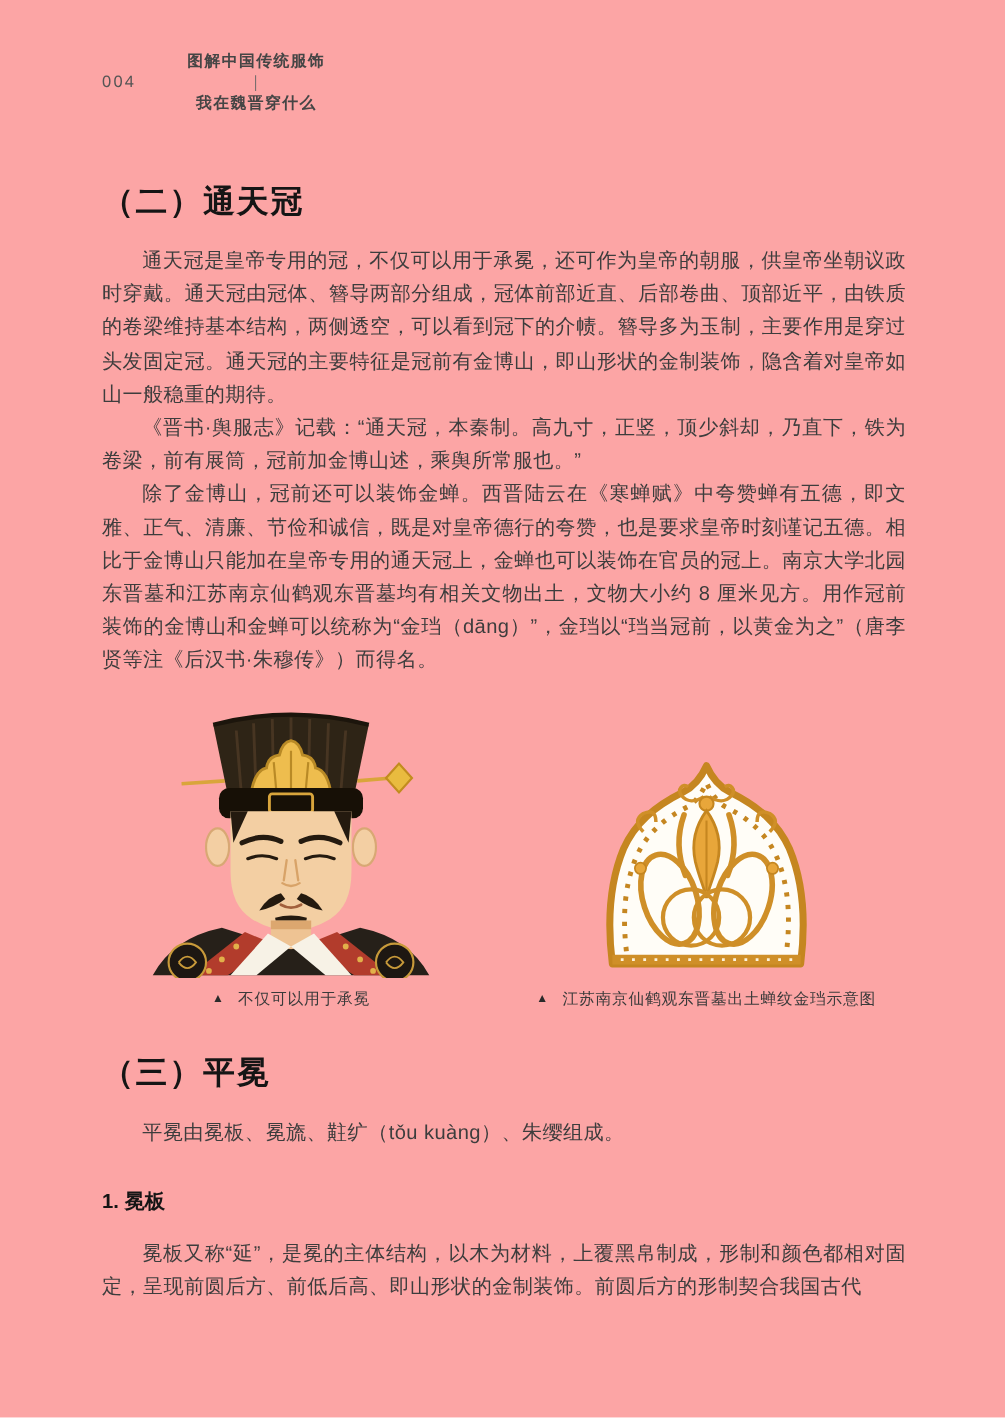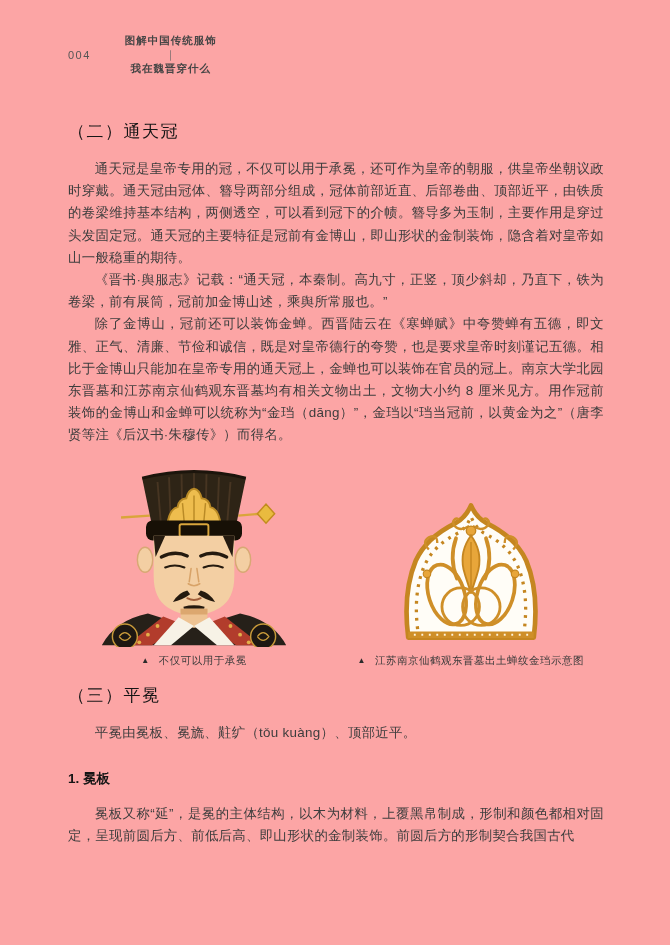--- a/index.html
+++ b/index.html
@@ -6,22 +6,22 @@
   .page{
     width:670px;height:945px;background:#fca5a5;overflow:hidden;position:relative;
     font-family:"Liberation Sans","DejaVu Sans",sans-serif;color:#3d3d3d;
   }
   .inner{padding:34px 66px 0 68px;}
   .running-header{display:flex;align-items:center;font-size:10.5px;color:#4c4c4c;}
   .page-num{letter-spacing:1.5px;font-size:11px;color:#555;}
   .header-title{margin-left:34px;display:flex;align-items:center;font-weight:bold;color:#454545;letter-spacing:1px;flex-direction:column;}
   .divider{margin:0 6px;font-weight:normal;color:#666;}
   .chapter{font-weight:bold;}
-  h2.section-title{font-size:17px;color:#151515;margin:44px 0 0 0;font-weight:normal;letter-spacing:1.5px;}
-  h2.section-title.second{margin-top:16px;}
+  h2.section-title{font-size:21px;color:#151515;margin:44px 0 0 0;font-weight:bold;letter-spacing:1.5px;}
+  h2.section-title.second{margin-top:28px;}
   .body-text{margin-top:15px;}
   .body-text p{
     margin:0;font-size:13.4px;line-height:22.2px;color:#3d3d3d;
     text-align:justify;text-indent:2em;letter-spacing:.3px;
   }
   .figures{display:flex;justify-content:space-between;align-items:flex-end;margin-top:14px;padding:0 20px 0 30px;}
   .figure{display:flex;flex-direction:column;align-items:center;}
   .caption{margin-top:7px;font-size:10.5px;color:#3a3a3a;display:flex;align-items:center;gap:9px;letter-spacing:.5px;}
   .caption .marker{font-size:8px;color:#2a2a2a;line-height:1;}
   h3.sub-title{font-size:13.5px;color:#151515;margin:26px 0 0 0;font-weight:bold;}
@@ -168,21 +168,21 @@
           <span class="marker">▲</span>
           <span>江苏南京仙鹤观东晋墓出土蝉纹金珰示意图</span>
         </div>
       </div>
 
     </div>
 
     <h2 class="section-title second">（三）平冕</h2>
 
     <div class="body-text">
-      <p>平冕由冕板、冕旒、黈纩（tǒu kuàng）、顶部近平。</p>
+      <p>平冕由冕板、冕旒、黈纩（tǒu kuàng）、朱缨组成。</p>
     </div>
 
     <h3 class="sub-title">1. 冕板</h3>
 
     <div class="body-text">
       <p>冕板又称“延”，是冕的主体结构，以木为材料，上覆黑帛制成，形制和颜色都相对固定，呈现前圆后方、前低后高、即山形状的金制装饰。前圆后方的形制契合我国古代</p>
     </div>
 
   </div>
 </div>

